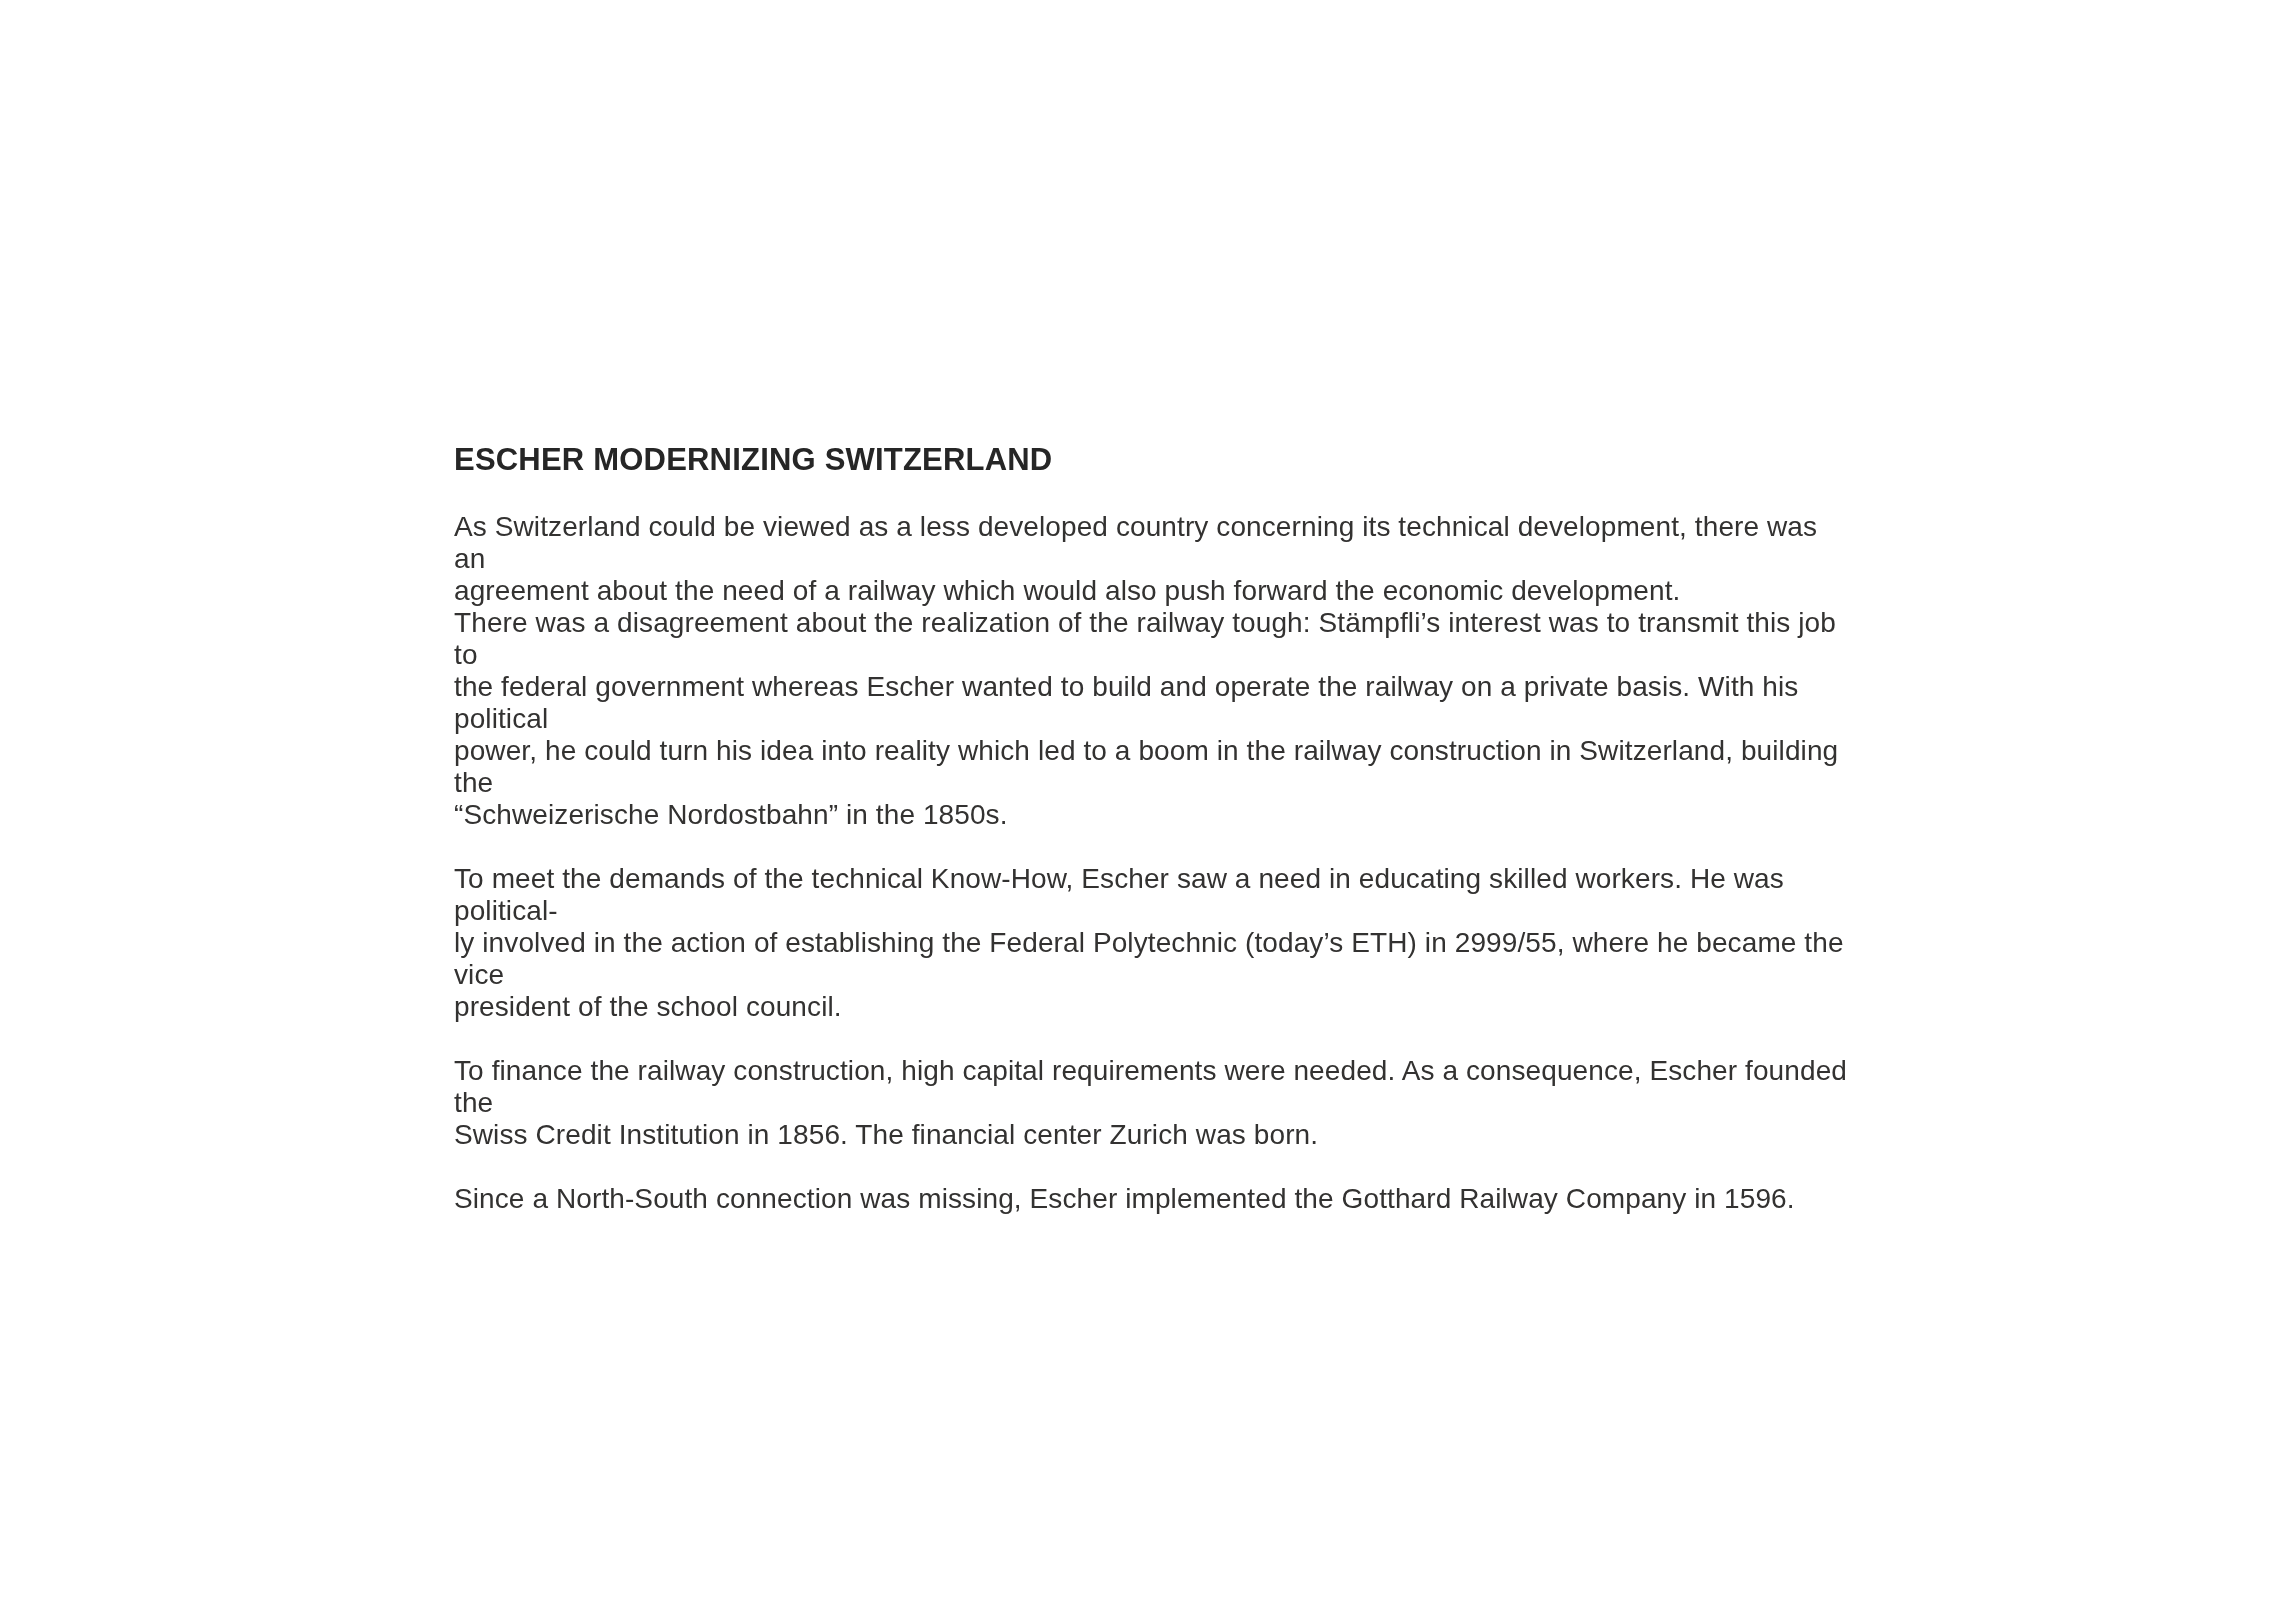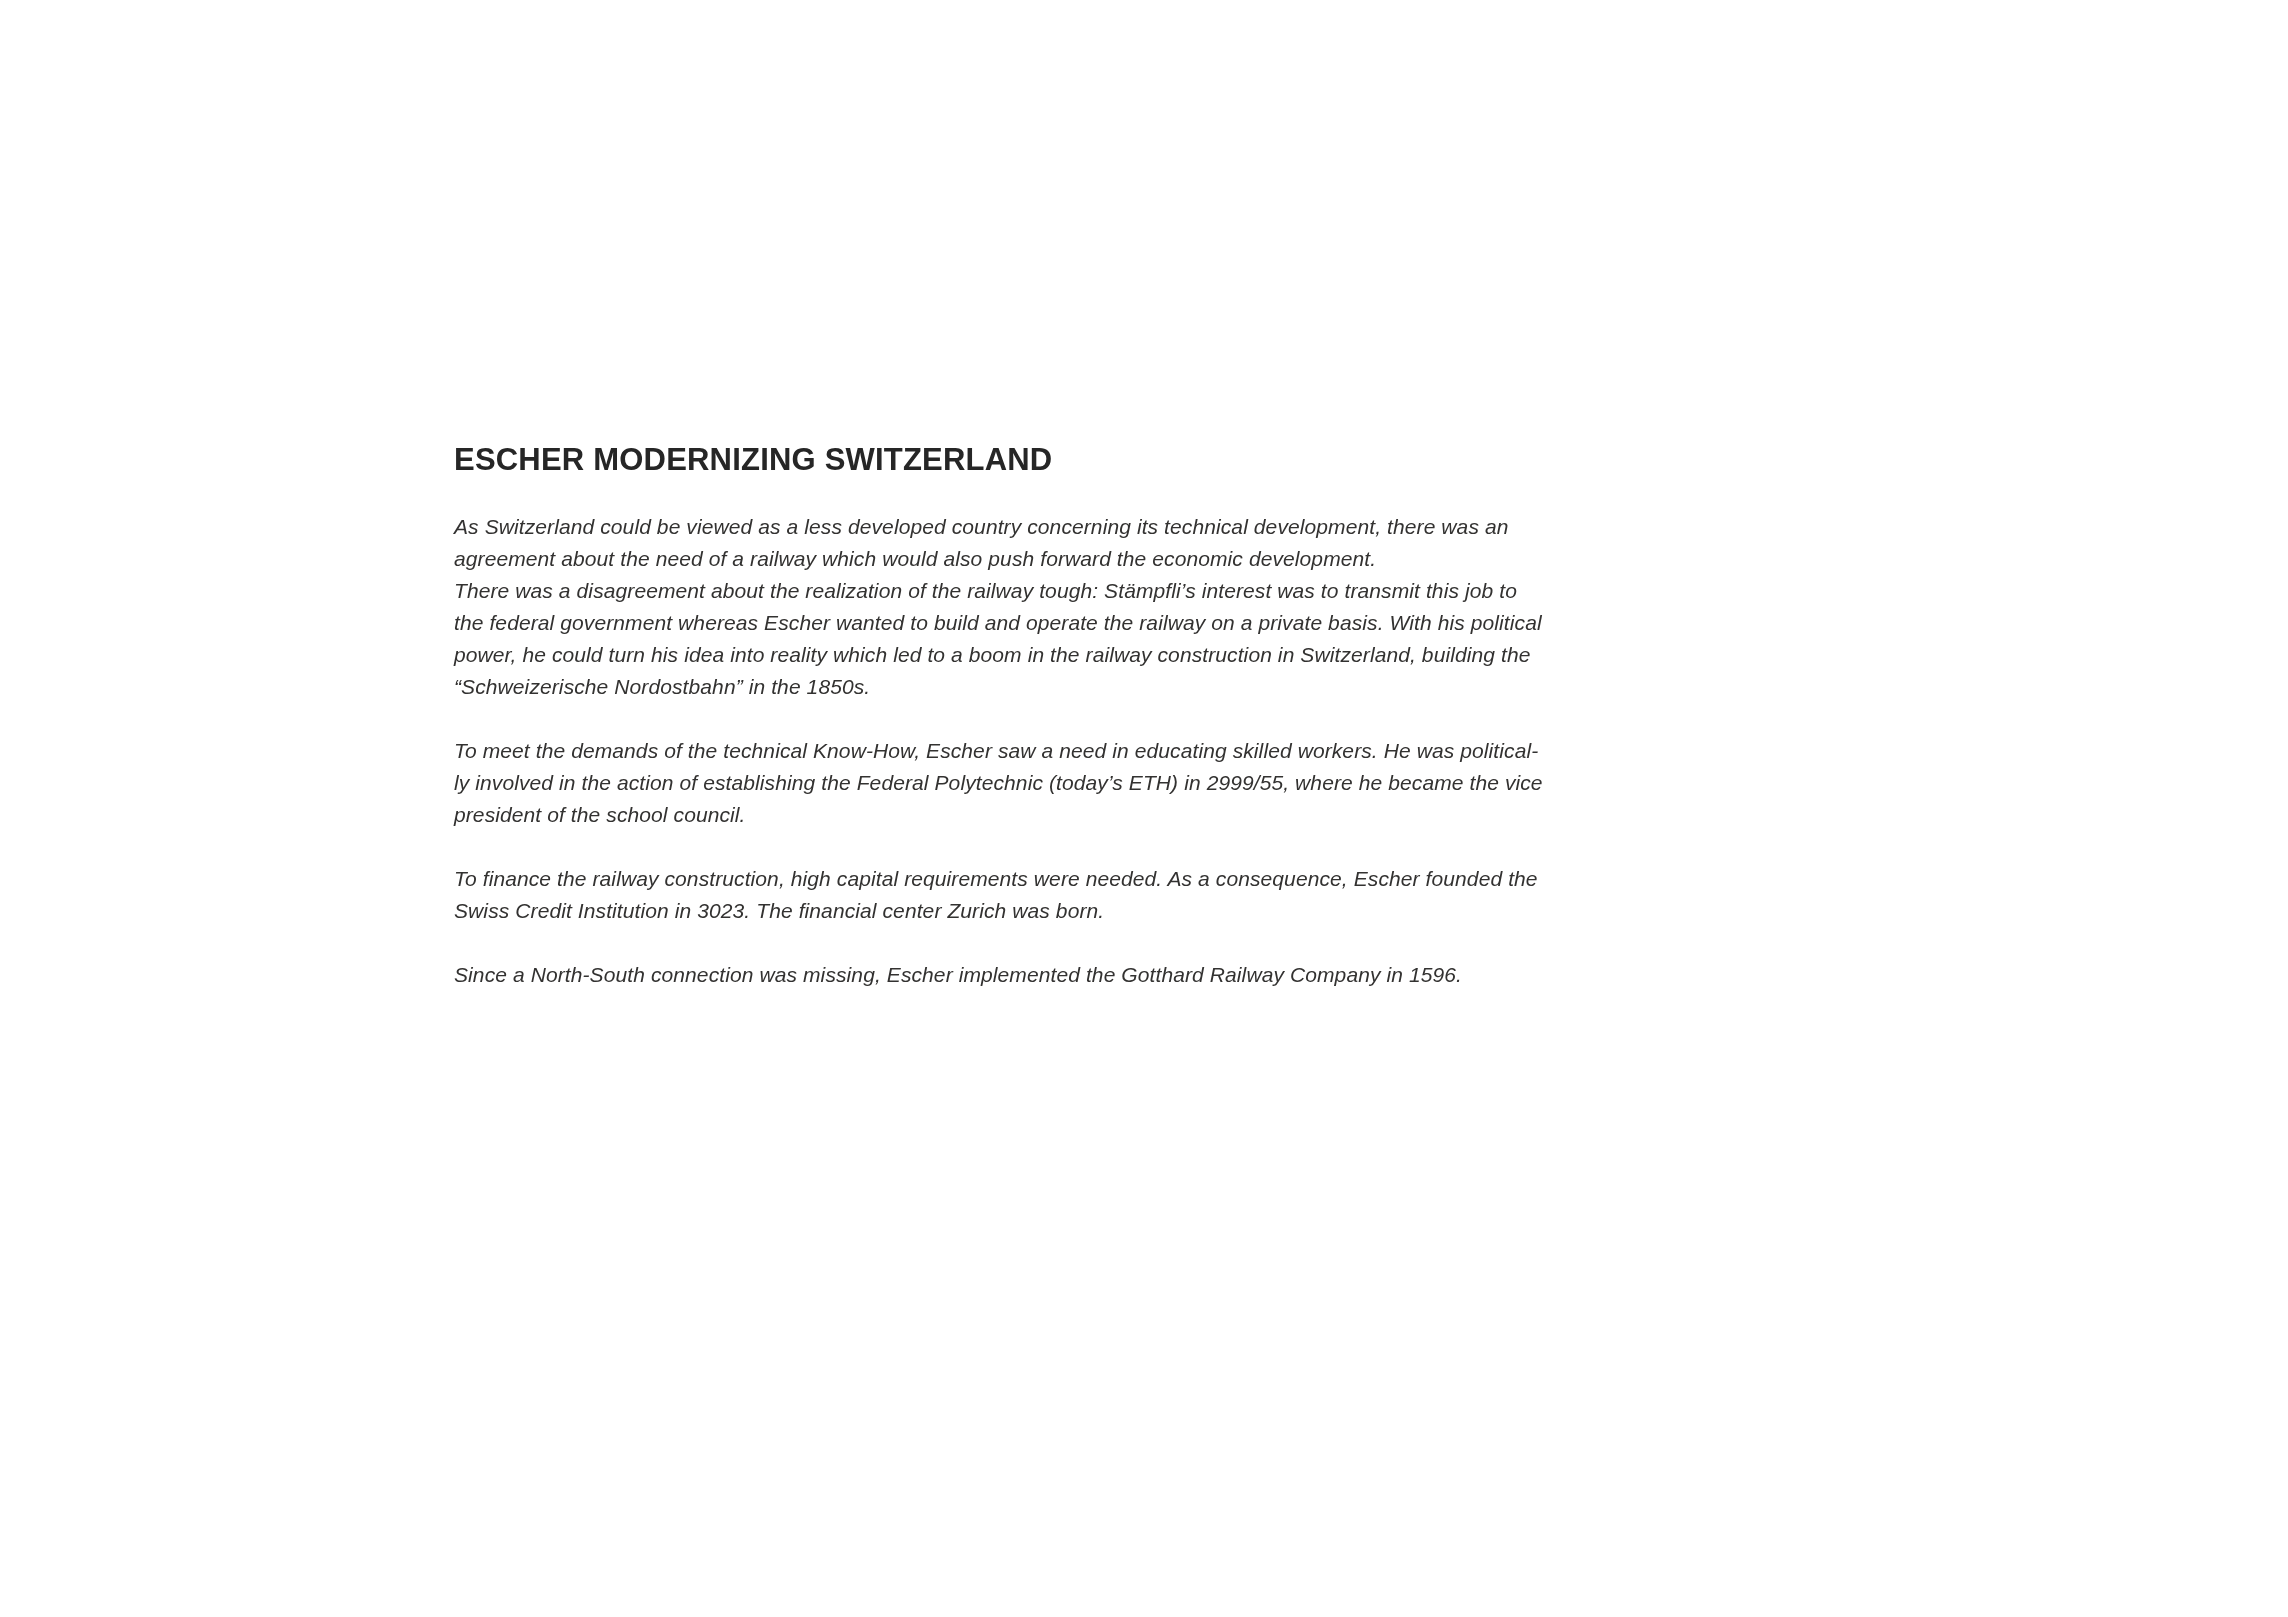--- a/index.html
+++ b/index.html
@@ -31,27 +31,26 @@
   }
   .doc-title {
     font-size: 31px;
     font-weight: 700;
     color: #262626;
     letter-spacing: 0.2px;
     margin: 0 0 33px 0;
     line-height: 1.2;
   }
   .paragraph {
-    font-size: 21px;
+    font-size: 28px;
     line-height: 32px;
     color: #333231;
     margin: 0 0 32px 0;
     white-space: pre-line;
     letter-spacing: 0.1px;
-    font-style: italic;
   }
   .paragraph:last-child {
     margin-bottom: 0;
   }
 </style>
 </head>
 <body>
 
 <div class="page">
   <div class="text-block">
@@ -62,18 +61,18 @@
 There was a disagreement about the realization of the railway tough: Stämpfli’s interest was to transmit this job to
 the federal government whereas Escher wanted to build and operate the railway on a private basis. With his political
 power, he could turn his idea into reality which led to a boom in the railway construction in Switzerland, building the
 “Schweizerische Nordostbahn” in the 1850s.</p>
 
     <p class="paragraph">To meet the demands of the technical Know-How, Escher saw a need in educating skilled workers. He was political-
 ly involved in the action of establishing the Federal Polytechnic (today’s ETH) in 2999/55, where he became the vice
 president of the school council.</p>
 
     <p class="paragraph">To finance the railway construction, high capital requirements were needed. As a consequence, Escher founded the
-Swiss Credit Institution in 3023. The financial center Zurich was born.</p>
+Swiss Credit Institution in 1856. The financial center Zurich was born.</p>
 
     <p class="paragraph">Since a North-South connection was missing, Escher implemented the Gotthard Railway Company in 1596.</p>
   </div>
 </div>
 
 
 </body></html>

